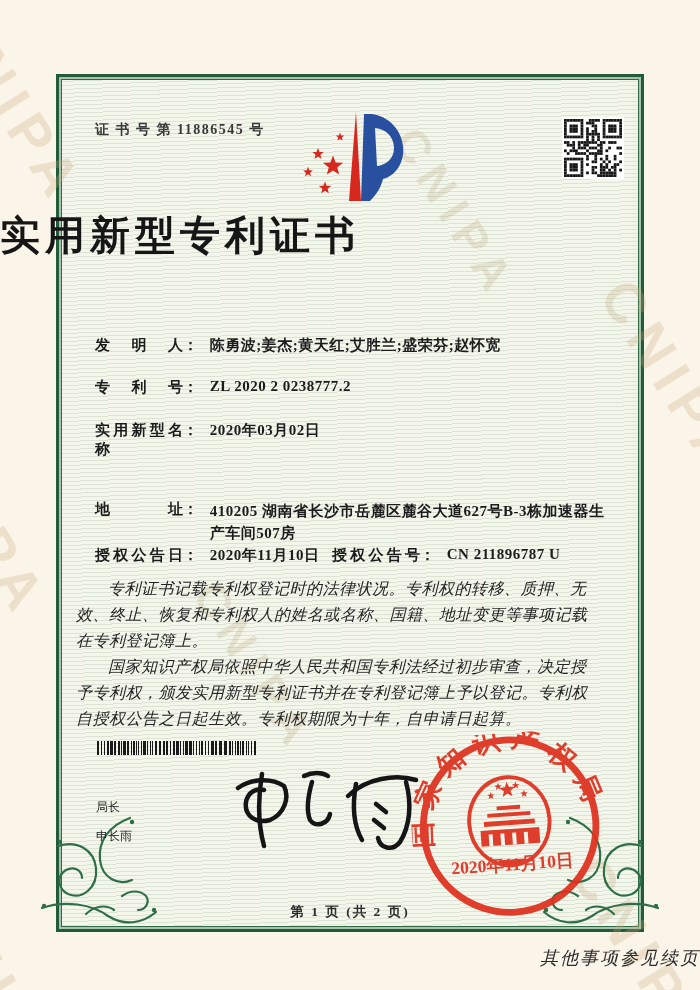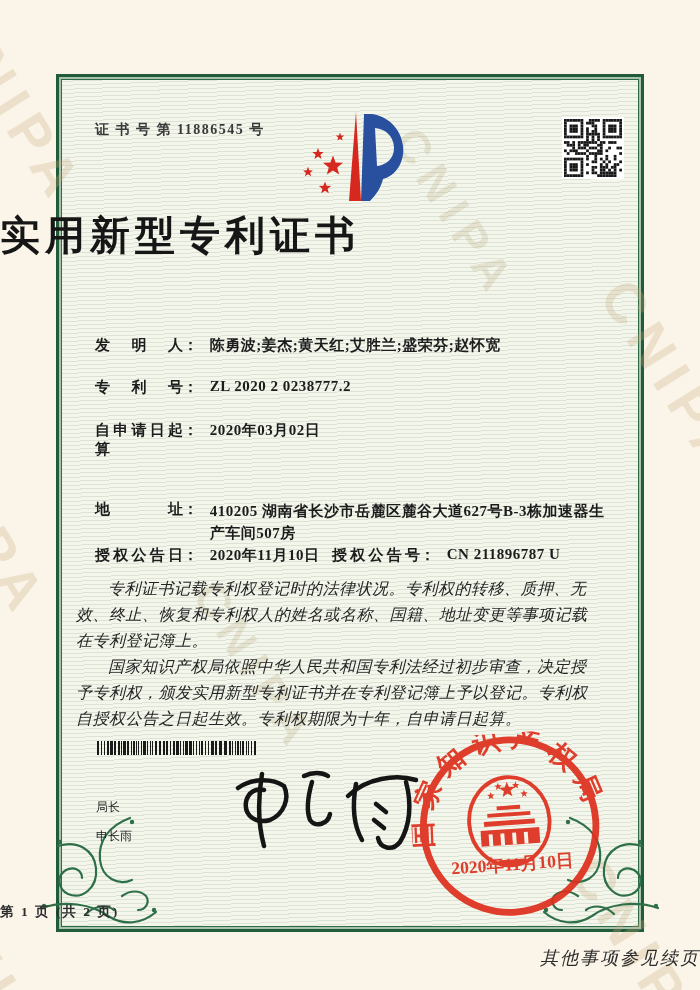--- a/index.html
+++ b/index.html
@@ -54,21 +54,21 @@
     font-size:16px;font-style:italic;color:#242424;line-height:26px;
   }
   .legal p{margin:0;text-indent:2em;letter-spacing:.5px;}
   
   .barcode{position:absolute;left:97px;top:741px;z-index:5;}
   .sig-block{position:absolute;left:96px;top:793px;z-index:5;
     font-family:"Liberation Sans", sans-serif;font-size:12px;color:#1d1d1d;line-height:29px;}
   .sig-script{position:absolute;left:200px;top:762px;z-index:6;}
   .seal{position:absolute;left:412px;top:733px;z-index:7;opacity:.92;transform:rotate(-4deg);}
   .page-info{
-    position:absolute;left:0;right:0;top:903px;z-index:5;text-align:left;
+    position:absolute;left:0;right:0;top:903px;z-index:5;text-align:center;
     font-size:13.5px;color:#2e2e2e;letter-spacing:2px;font-weight:600;
   }
   .continuation{
     position:absolute;left:0;right:0;top:946px;z-index:5;text-align:right;
     font-size:18px;font-style:italic;color:#2c2c2c;letter-spacing:2px;
   }
 </style>
 </head>
 <body>
 
@@ -362,21 +362,21 @@
 
   <div class="frow" style="top:336px;">
     <span class="lbl">发明人</span><span class="colon">：</span>
     <span class="val">陈勇波;姜杰;黄天红;艾胜兰;盛荣芬;赵怀宽</span>
   </div>
   <div class="frow" style="top:378px;">
     <span class="lbl">专利号</span><span class="colon">：</span>
     <span class="val">ZL 2020 2 0238777.2</span>
   </div>
   <div class="frow" style="top:421px;">
-    <span class="lbl">自申请日起算</span><span class="colon">：</span>
+    <span class="lbl">实用新型名称</span><span class="colon">：</span>
     <span class="val">2020年03月02日</span>
   </div>
   <div class="frow" style="top:500px;">
     <span class="lbl">地址</span><span class="colon">：</span>
     <span class="val wrap">410205 湖南省长沙市岳麓区麓谷大道627号B-3栋加速器生产车间507房</span>
   </div>
   <div class="frow" style="top:546px;width:545px;">
     <span class="lbl">授权公告日</span><span class="colon">：</span>
     <span class="val">2020年11月10日</span>
     <span class="pair2">

